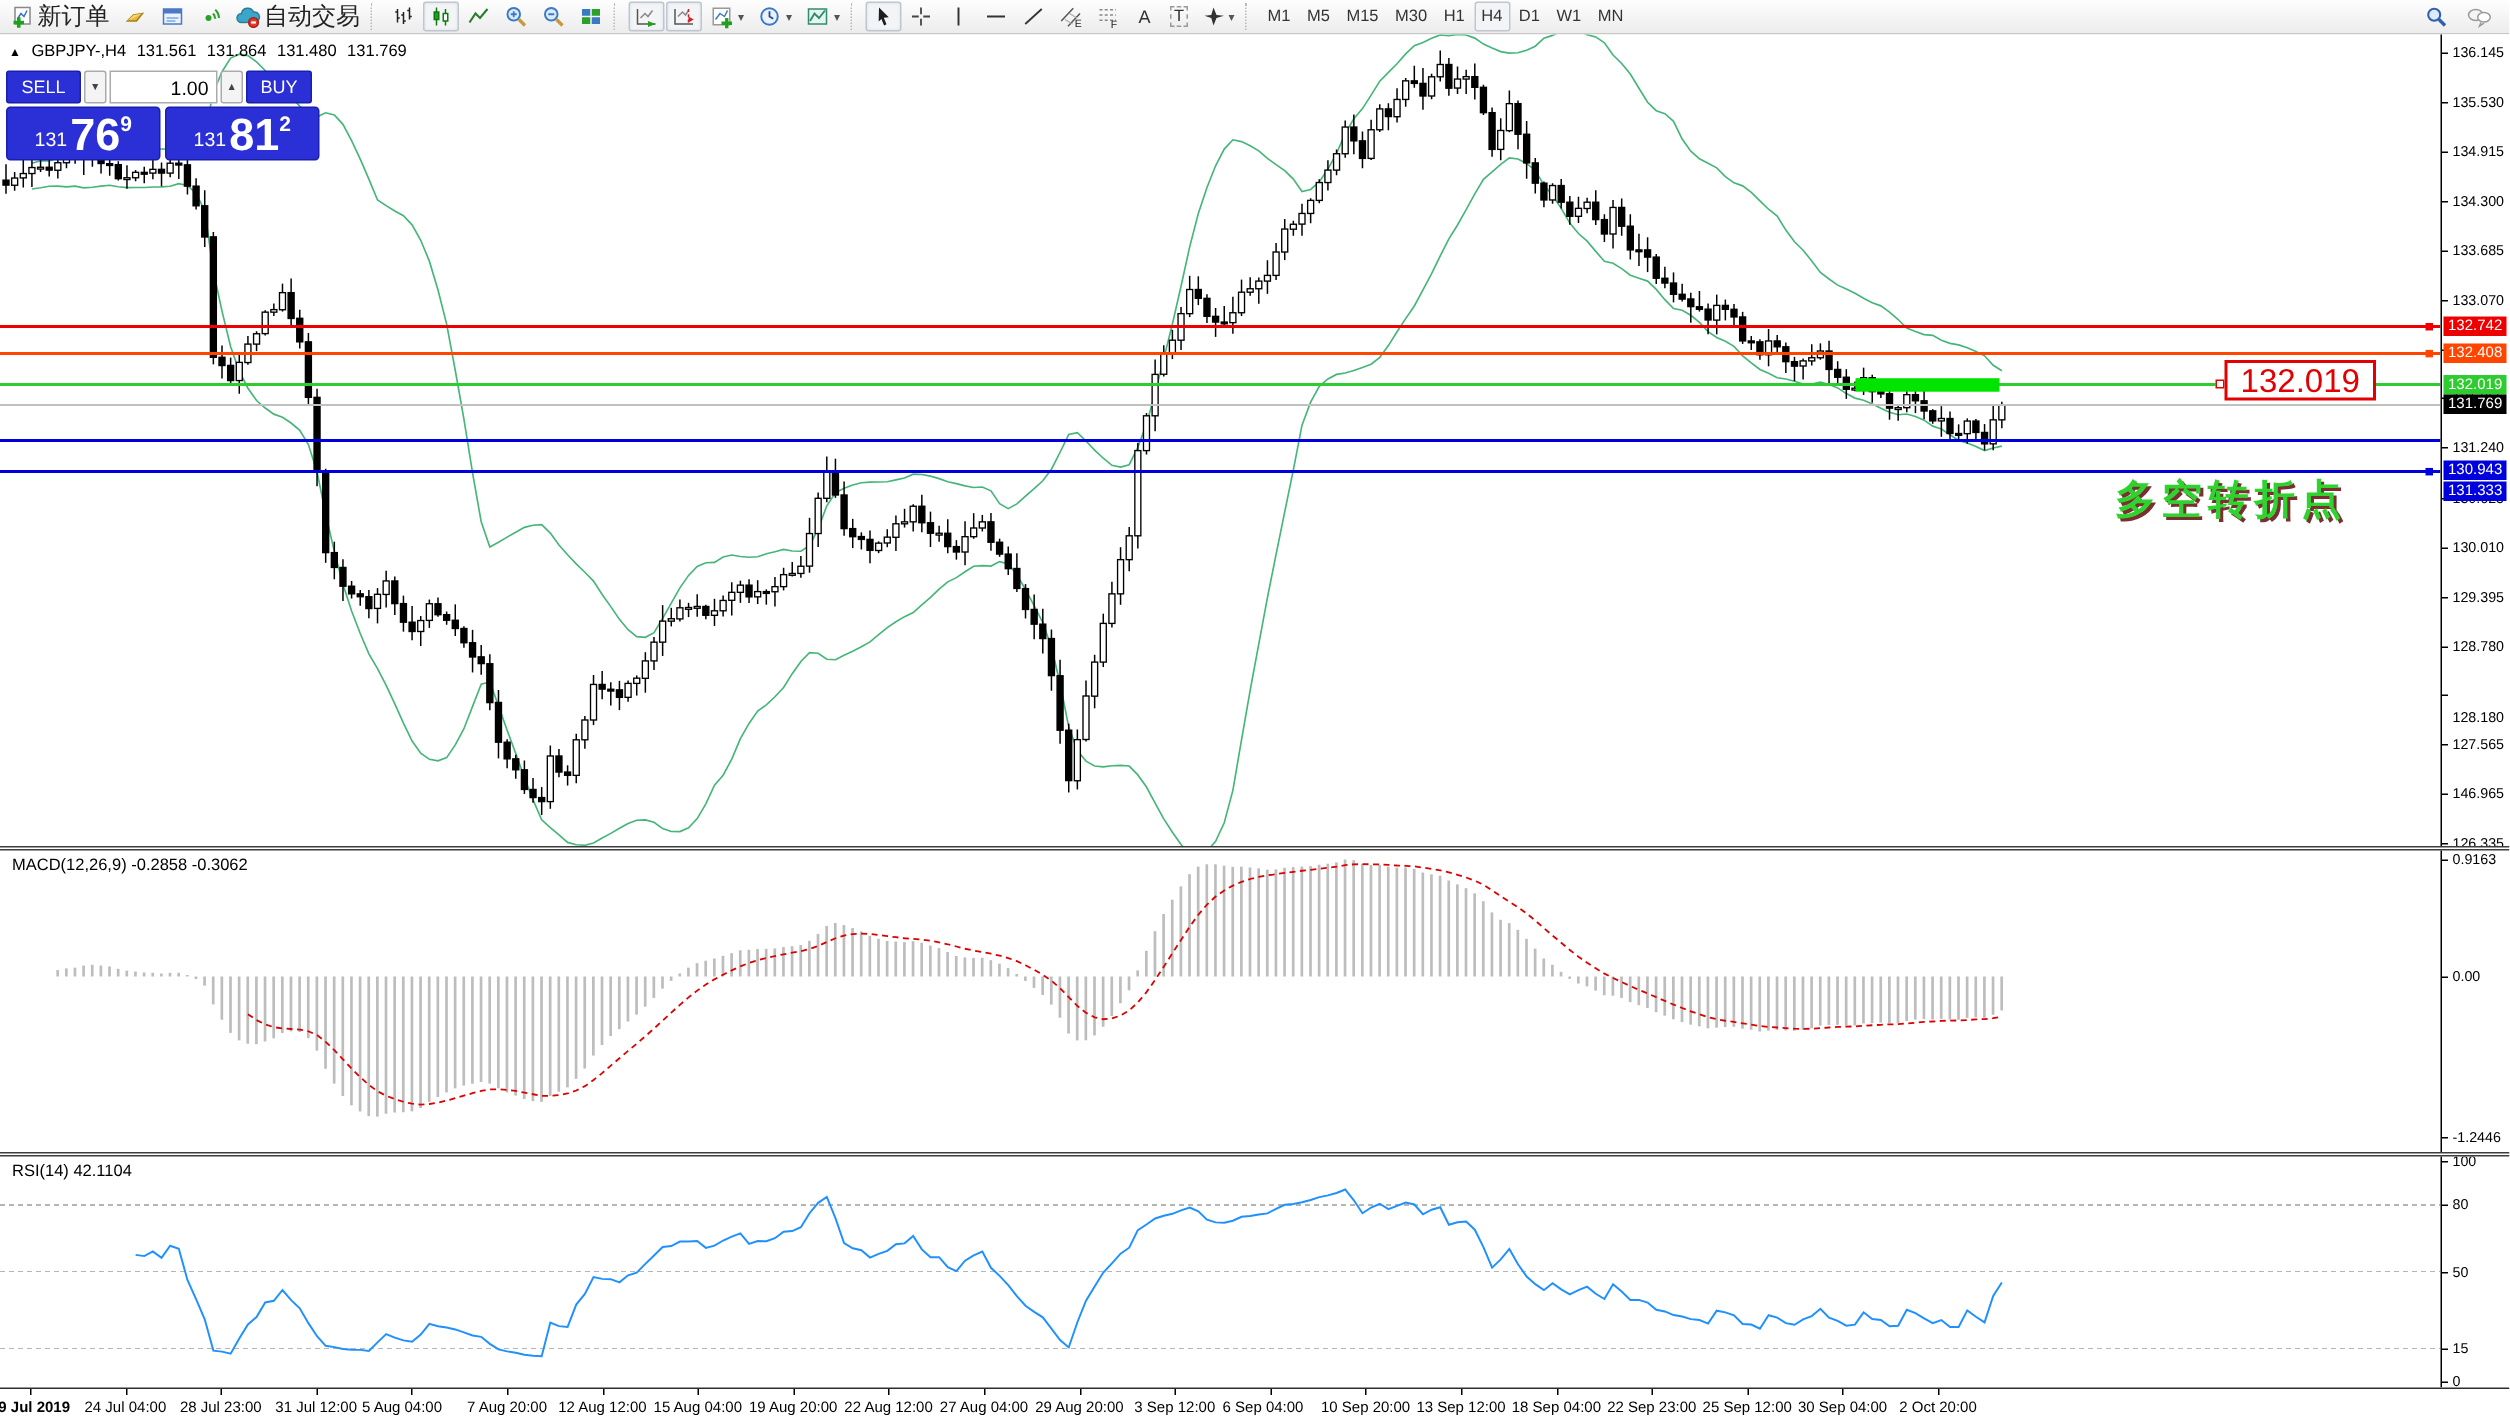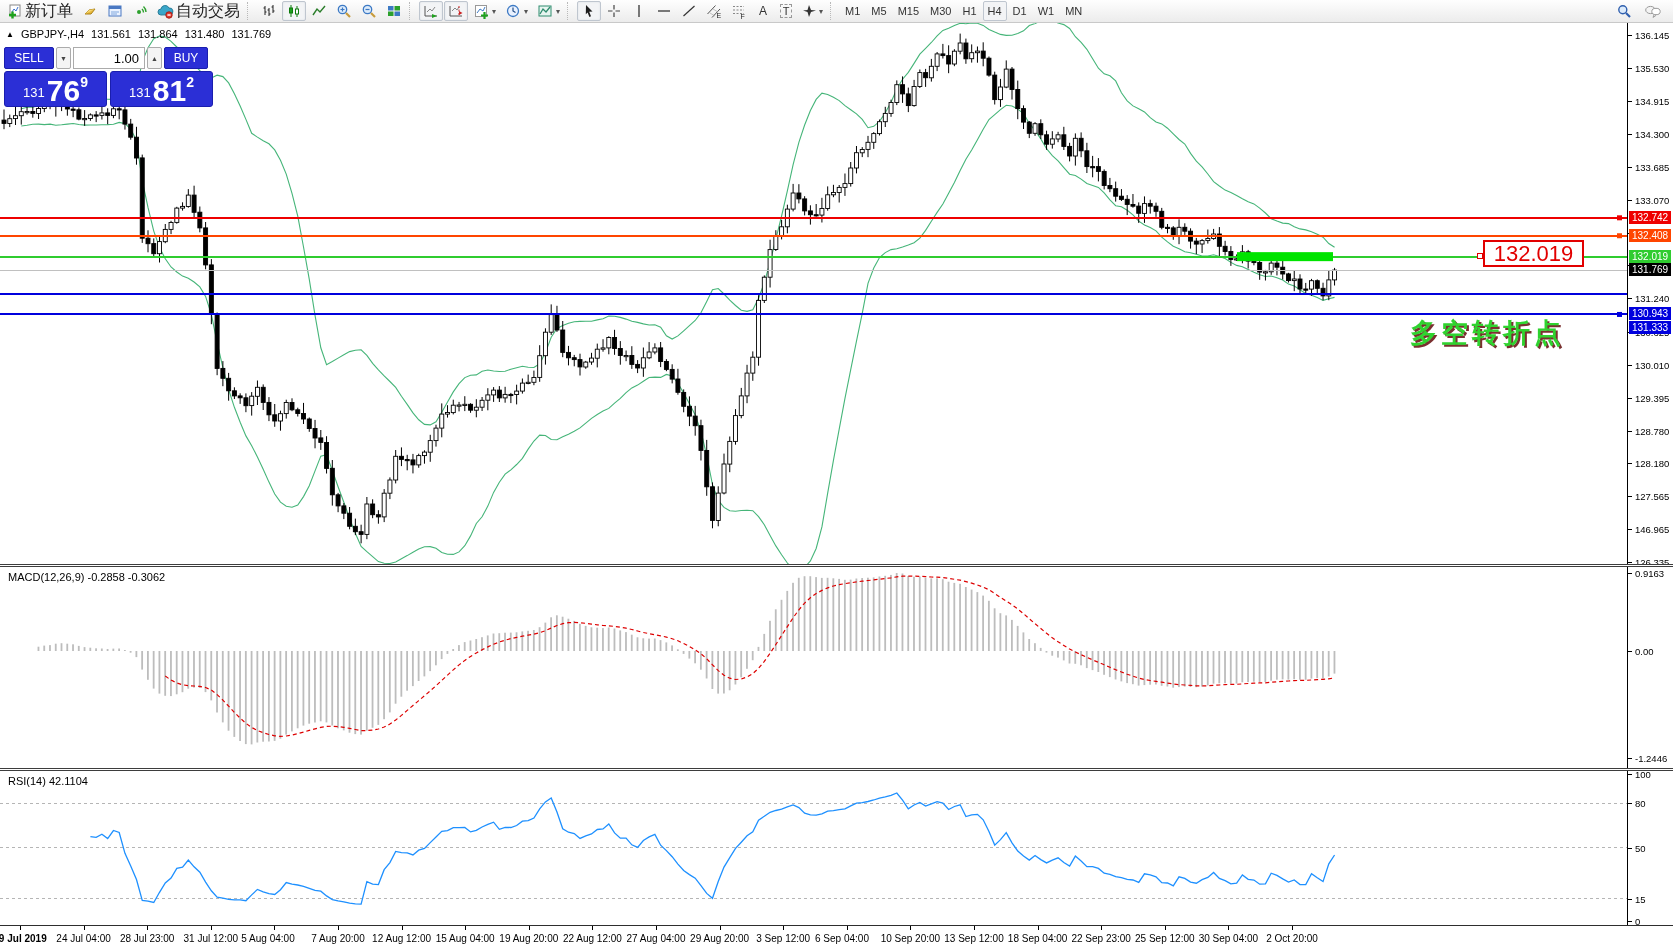--- a/index.html
+++ b/index.html
@@ -1037,21 +1037,21 @@
       <div class="ptick-lbl" style="top: 270px;">131.240</div>
       <div class="ptick" style="top: 309px;"></div>
       <div class="ptick-lbl" style="top: 304px;">130.625</div>
       <div class="ptick" style="top: 342px;"></div>
       <div class="ptick-lbl" style="top: 337px;">130.010</div>
       <div class="ptick" style="top: 375px;"></div>
       <div class="ptick-lbl" style="top: 370px;">129.395</div>
       <div class="ptick" style="top: 408px;"></div>
       <div class="ptick-lbl" style="top: 403px;">128.780</div>
       <div class="ptick" style="top: 440px;"></div>
-      <div class="ptick-lbl" style="top: 435px;">128.180</div>
+      <div class="ptick-lbl" style="top: 450px;">128.180</div>
       <div class="ptick" style="top: 473px;"></div>
       <div class="ptick-lbl" style="top: 468px; text-align: center;">127.565</div>
       <div class="ptick" style="top: 506px;"></div>
       <div class="ptick-lbl" style="top: 501px;">146.965</div>
       <div class="ptick" style="top: 539px;"></div>
       <div class="ptick-lbl" style="top: 534px;">126.335</div>
       <div class="axis-badge" style="top: 188px; background: rgb(238, 0, 0);">132.742</div>
       <div class="axis-badge" style="top: 206px; background: rgb(255, 69, 0);">132.408</div>
       <div class="axis-badge" style="top: 227px; background: rgb(47, 204, 47);">132.019</div>
       <div class="axis-badge" style="top: 274px; background: rgb(0, 0, 221); margin-top: 24px;">131.333</div>

